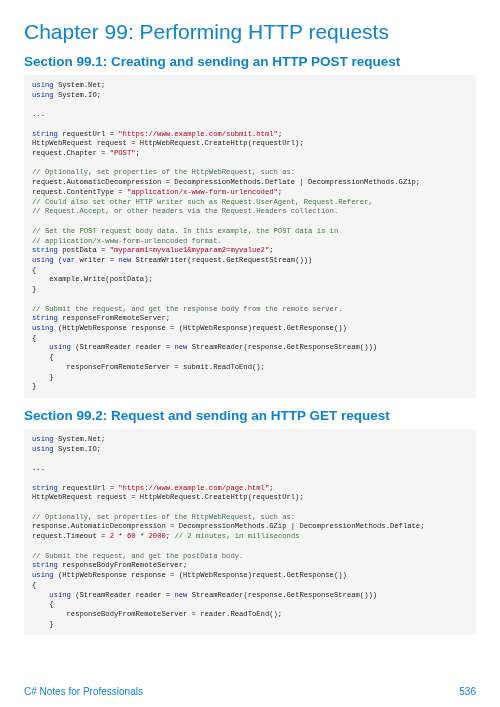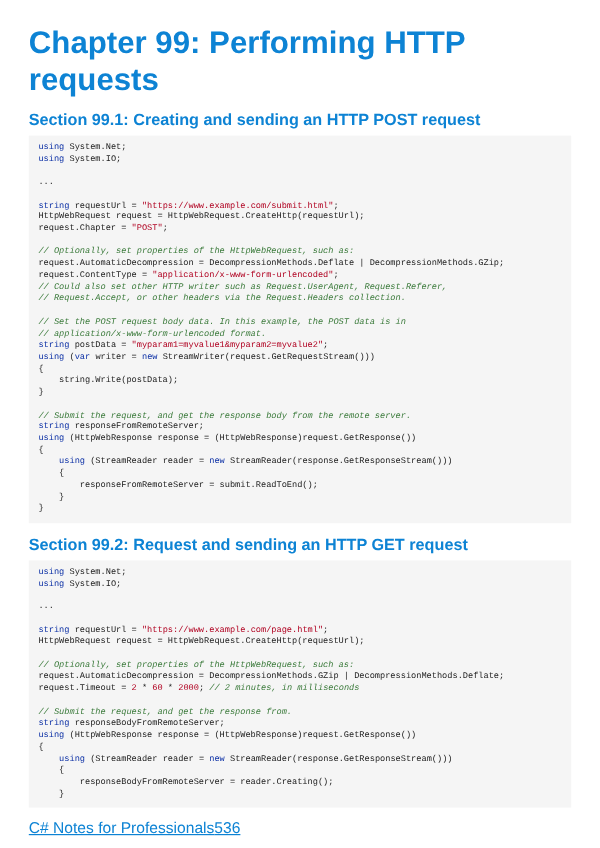--- a/index.html
+++ b/index.html
@@ -8,22 +8,22 @@
     width: 500px;
     height: 707px;
     box-sizing: border-box;
     font-family: Arial, Helvetica, sans-serif;
     background: #ffffff;
     color: #333;
     position: relative;
   }
   h1.chapter {
     color: #0d83d4;
-    font-size: 26px;
-    font-weight: 700;
+    font-size: 21px;
+    font-weight: 400;
     margin: 0 0 10px 0;
   }
   h2.section {
     color: #0d83d4;
     font-size: 13.5px;
     font-weight: 700;
     margin: 0 0 6px 0;
   }
   pre.code {
     background: #f5f5f5;
@@ -32,31 +32,31 @@
     font-size: 7.2px;
     line-height: 1.35;
     white-space: pre;
     color: #222;
     margin: 0 0 10px 0;
     overflow: hidden;
   }
   .kw   { color: #0b2fa5; }  
   .str  { color: #b00020; }  
   .num  { color: #b00020; }  
-  .cmt  { color: #3a7a3a; font-style: italic; } 
+  .cmt  { color: #3a7a3a; } 
   .footer {
     position: absolute;
     bottom: 10px;
     left: 24px;
     right: 24px;
     display: flex;
-    font-size: 13px;
+    justify-content: space-between;
+    font-size: 10px;
     color: #0d83d4;
     border-top: 0;
-    text-decoration: underline;
   }
 </style>
 </head>
 <body>
 
 <h1 class="chapter">Chapter 99: Performing HTTP requests</h1>
 
 <h2 class="section">Section 99.1: Creating and sending an HTTP POST request</h2>
 
 <pre class="code"><span class="kw">using</span><span> System.Net;</span>
@@ -72,21 +72,21 @@
 <span>request.AutomaticDecompression = DecompressionMethods.Deflate | DecompressionMethods.GZip;</span>
 <span>request.ContentType = </span><span class="str">"application/x-www-form-urlencoded"</span><span>;</span>
 <span class="cmt">// Could also set other HTTP writer such as Request.UserAgent, Request.Referer,</span>
 <span class="cmt">// Request.Accept, or other headers via the Request.Headers collection.</span>
 
 <span class="cmt">// Set the POST request body data. In this example, the POST data is in</span>
 <span class="cmt">// application/x-www-form-urlencoded format.</span>
 <span class="kw">string</span><span> postData = </span><span class="str">"myparam1=myvalue1&amp;myparam2=myvalue2"</span><span>;</span>
 <span class="kw">using</span><span> (</span><span class="kw">var</span><span> writer = </span><span class="kw">new</span><span> StreamWriter(request.GetRequestStream()))</span>
 <span>{</span>
-<span>    string.Write(postData);</span>
+<span>    example.Write(postData);</span>
 <span>}</span>
 
 <span class="cmt">// Submit the request, and get the response body from the remote server.</span>
 <span class="kw">string</span><span> responseFromRemoteServer;</span>
 <span class="kw">using</span><span> (HttpWebResponse response = (HttpWebResponse)request.GetResponse())</span>
 <span>{</span>
 <span>    </span><span class="kw">using</span><span> (StreamReader reader = </span><span class="kw">new</span><span> StreamReader(response.GetResponseStream()))</span>
 <span>    {</span>
 <span>        responseFromRemoteServer = submit.ReadToEnd();</span>
 <span>    }</span>
@@ -96,28 +96,28 @@
 
 <pre class="code"><span class="kw">using</span><span> System.Net;</span>
 <span class="kw">using</span><span> System.IO;</span>
 
 <span>...</span>
 
 <span class="kw">string</span><span> requestUrl = </span><span class="str">"https://www.example.com/page.html"</span><span>;</span>
 <span>HttpWebRequest request = HttpWebRequest.CreateHttp(requestUrl);</span>
 
 <span class="cmt">// Optionally, set properties of the HttpWebRequest, such as:</span>
-<span>request.AutomaticDecompression = DecompressionMethods.GZip | DecompressionMethods.Deflate;</span>
+<span>response.AutomaticDecompression = DecompressionMethods.GZip | DecompressionMethods.Deflate;</span>
 <span>request.Timeout = </span><span class="num">2</span><span> * </span><span class="num">60</span><span> * </span><span class="num">2000</span><span>; </span><span class="cmt">// 2 minutes, in milliseconds</span>
 
-<span class="cmt">// Submit the request, and get the response from.</span>
+<span class="cmt">// Submit the request, and get the postData body.</span>
 <span class="kw">string</span><span> responseBodyFromRemoteServer;</span>
 <span class="kw">using</span><span> (HttpWebResponse response = (HttpWebResponse)request.GetResponse())</span>
 <span>{</span>
 <span>    </span><span class="kw">using</span><span> (StreamReader reader = </span><span class="kw">new</span><span> StreamReader(response.GetResponseStream()))</span>
 <span>    {</span>
-<span>        responseBodyFromRemoteServer = reader.Creating();</span>
+<span>        responseBodyFromRemoteServer = reader.ReadToEnd();</span>
 <span>    }</span></pre>
 
 <div class="footer">
   <span>C# Notes for Professionals</span>
   <span>536</span>
 </div>
 
 </body></html>

